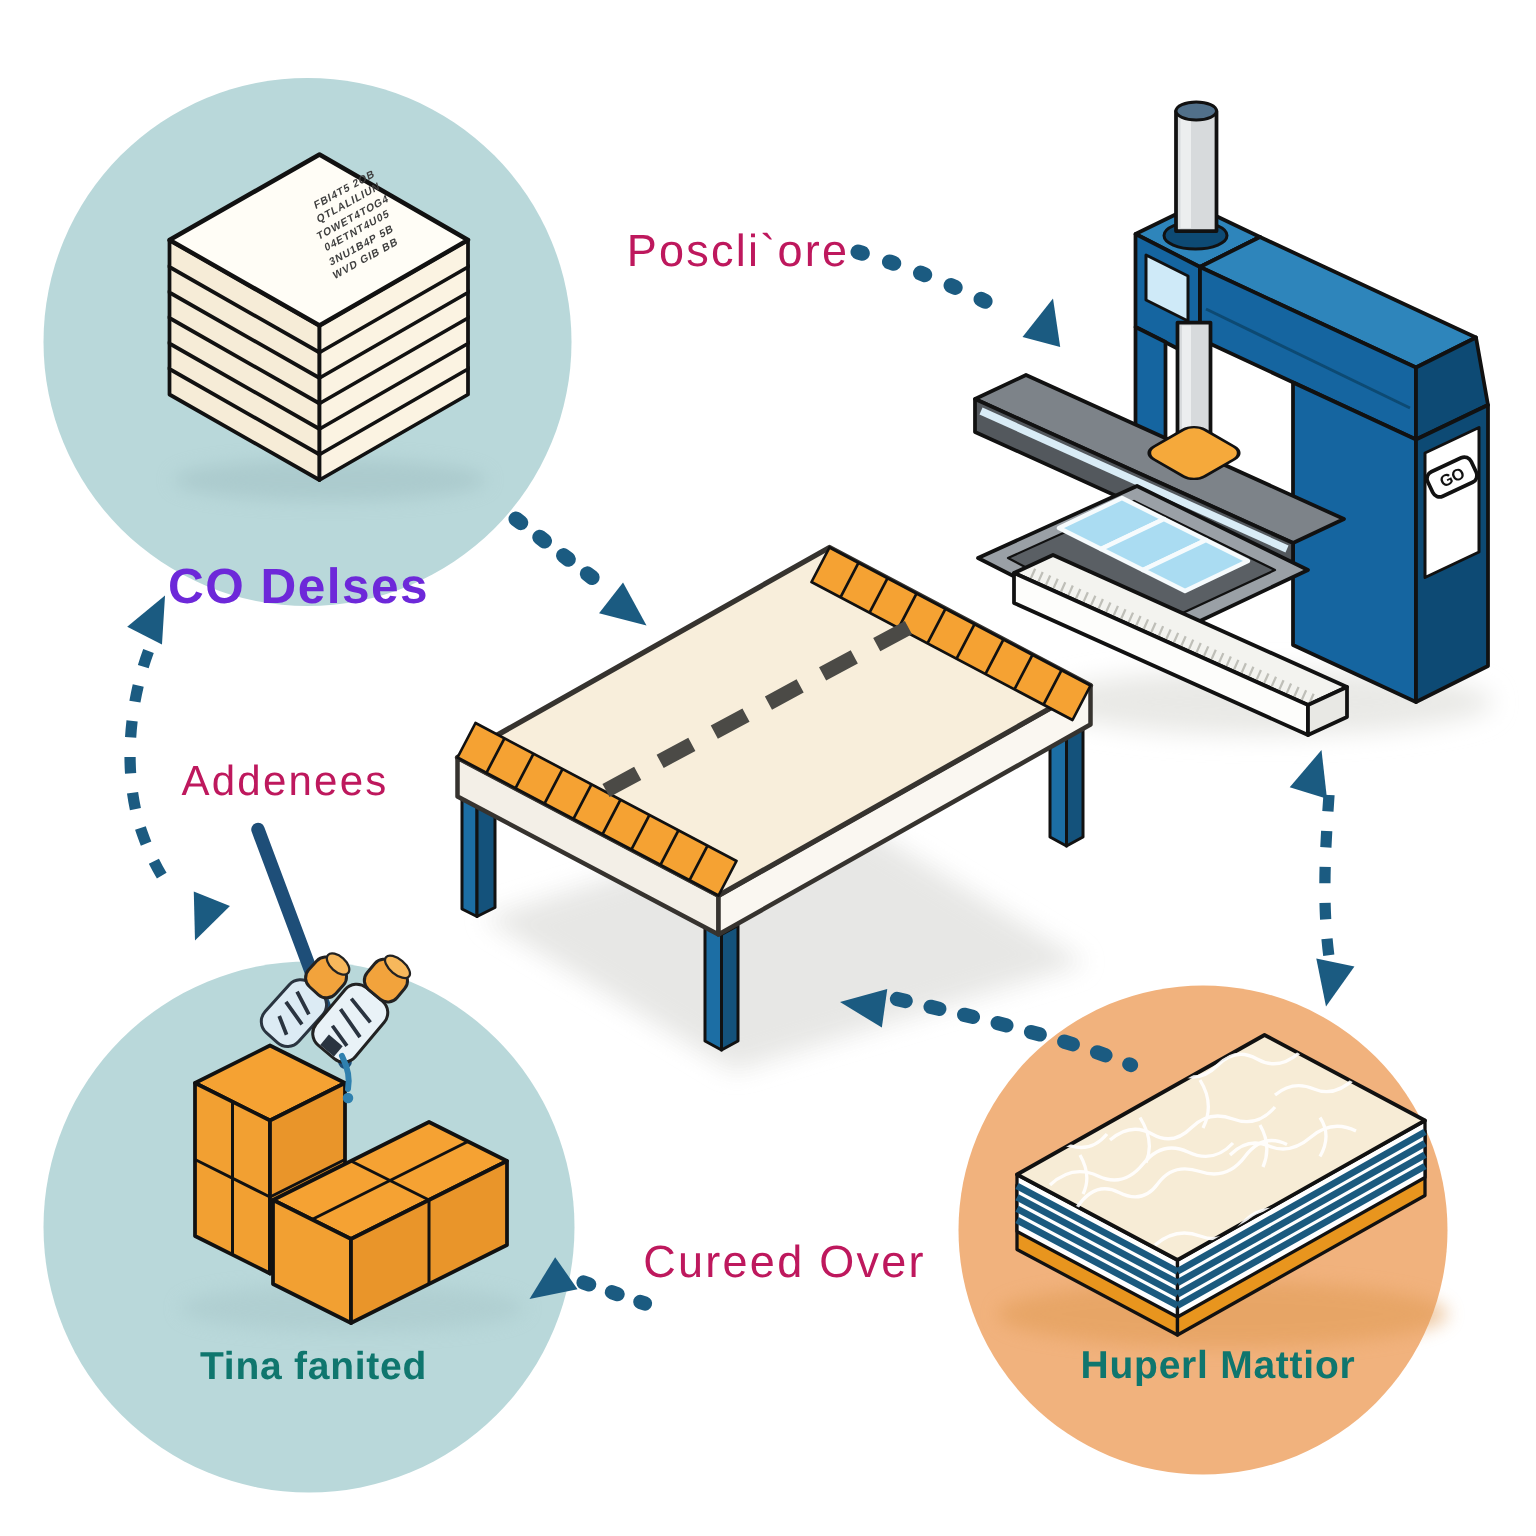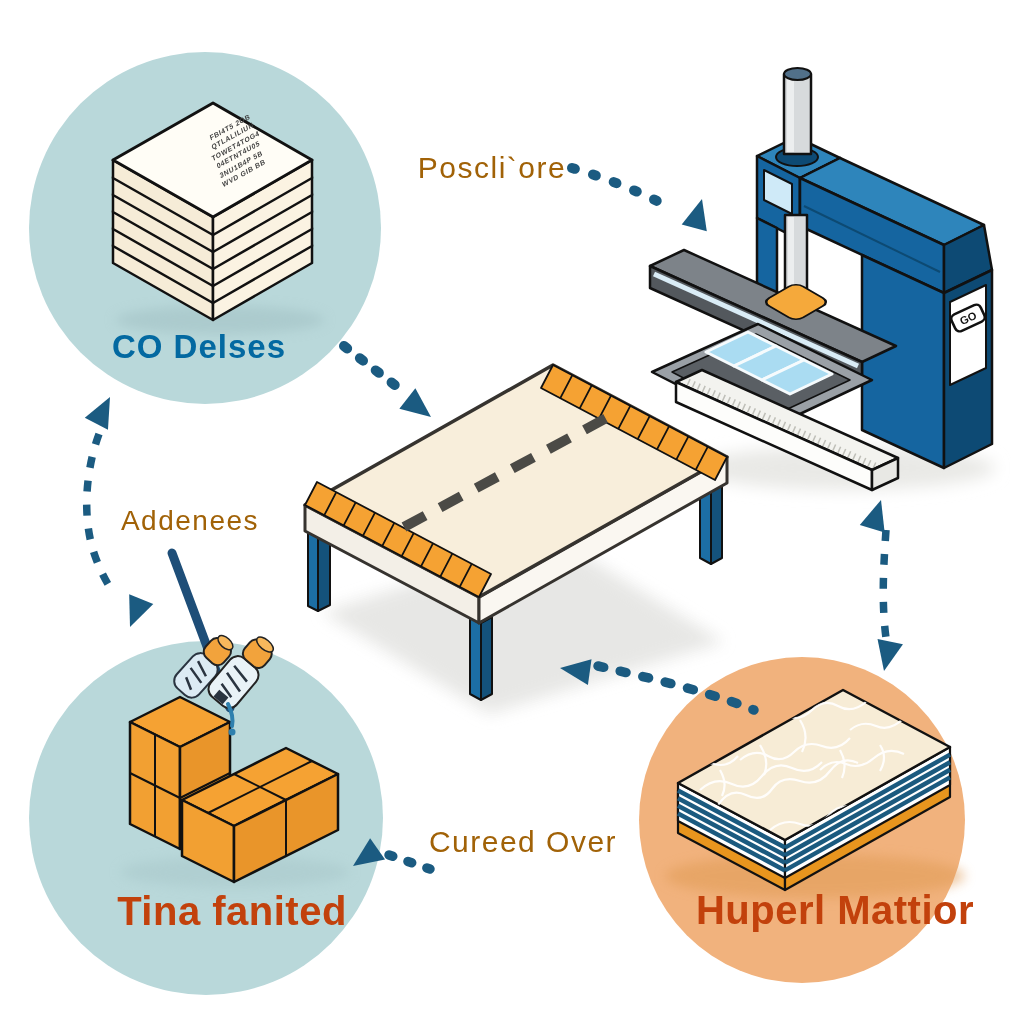--- a/index.html
+++ b/index.html
@@ -1,22 +1,22 @@
 <!DOCTYPE html>
 <html><head>
 <meta charset="utf-8">
 <style>
   html,body{margin:0;padding:0;background:#ffffff;}
   .stage{position:relative;width:1024px;height:1024px;background:#ffffff;overflow:hidden;
          font-family:"Liberation Sans", sans-serif;}
   .stage svg{position:absolute;left:0;top:0;}
   .lbl{position:absolute;transform:translate(-50%,-50%);white-space:nowrap;text-align:center;}
-  .lbl-dark{color:#a16207;font-size:30px;font-weight:500;letter-spacing:1.5px;}
-  .lbl-white{color:#0369a1;font-size:31px;font-weight:600;letter-spacing:1px;}
-  .lbl-white-bold{color:#c2410c;font-size:40px;font-weight:700;letter-spacing:0.5px;margin-left:23px;}
+  .lbl-dark{color:#be185d;font-size:30px;font-weight:500;letter-spacing:1.5px;}
+  .lbl-white{color:#6d28d9;font-size:31px;font-weight:600;letter-spacing:1px;margin-top:44px;}
+  .lbl-white-bold{color:#0f766e;font-size:26px;font-weight:700;letter-spacing:0.5px;}
   .two-line{line-height:1.13;font-size:28px;}
   .fineprint{position:absolute;left:182px;top:122px;width:110px;
              transform:rotate(-29deg) skewX(-12deg);transform-origin:center;
              font-size:7px;line-height:1.35;letter-spacing:0.6px;color:#3f3f3f;
              text-align:center;font-weight:700;}
   .fineprint div{white-space:nowrap;}
 </style>
 </head>
 <body>
 

